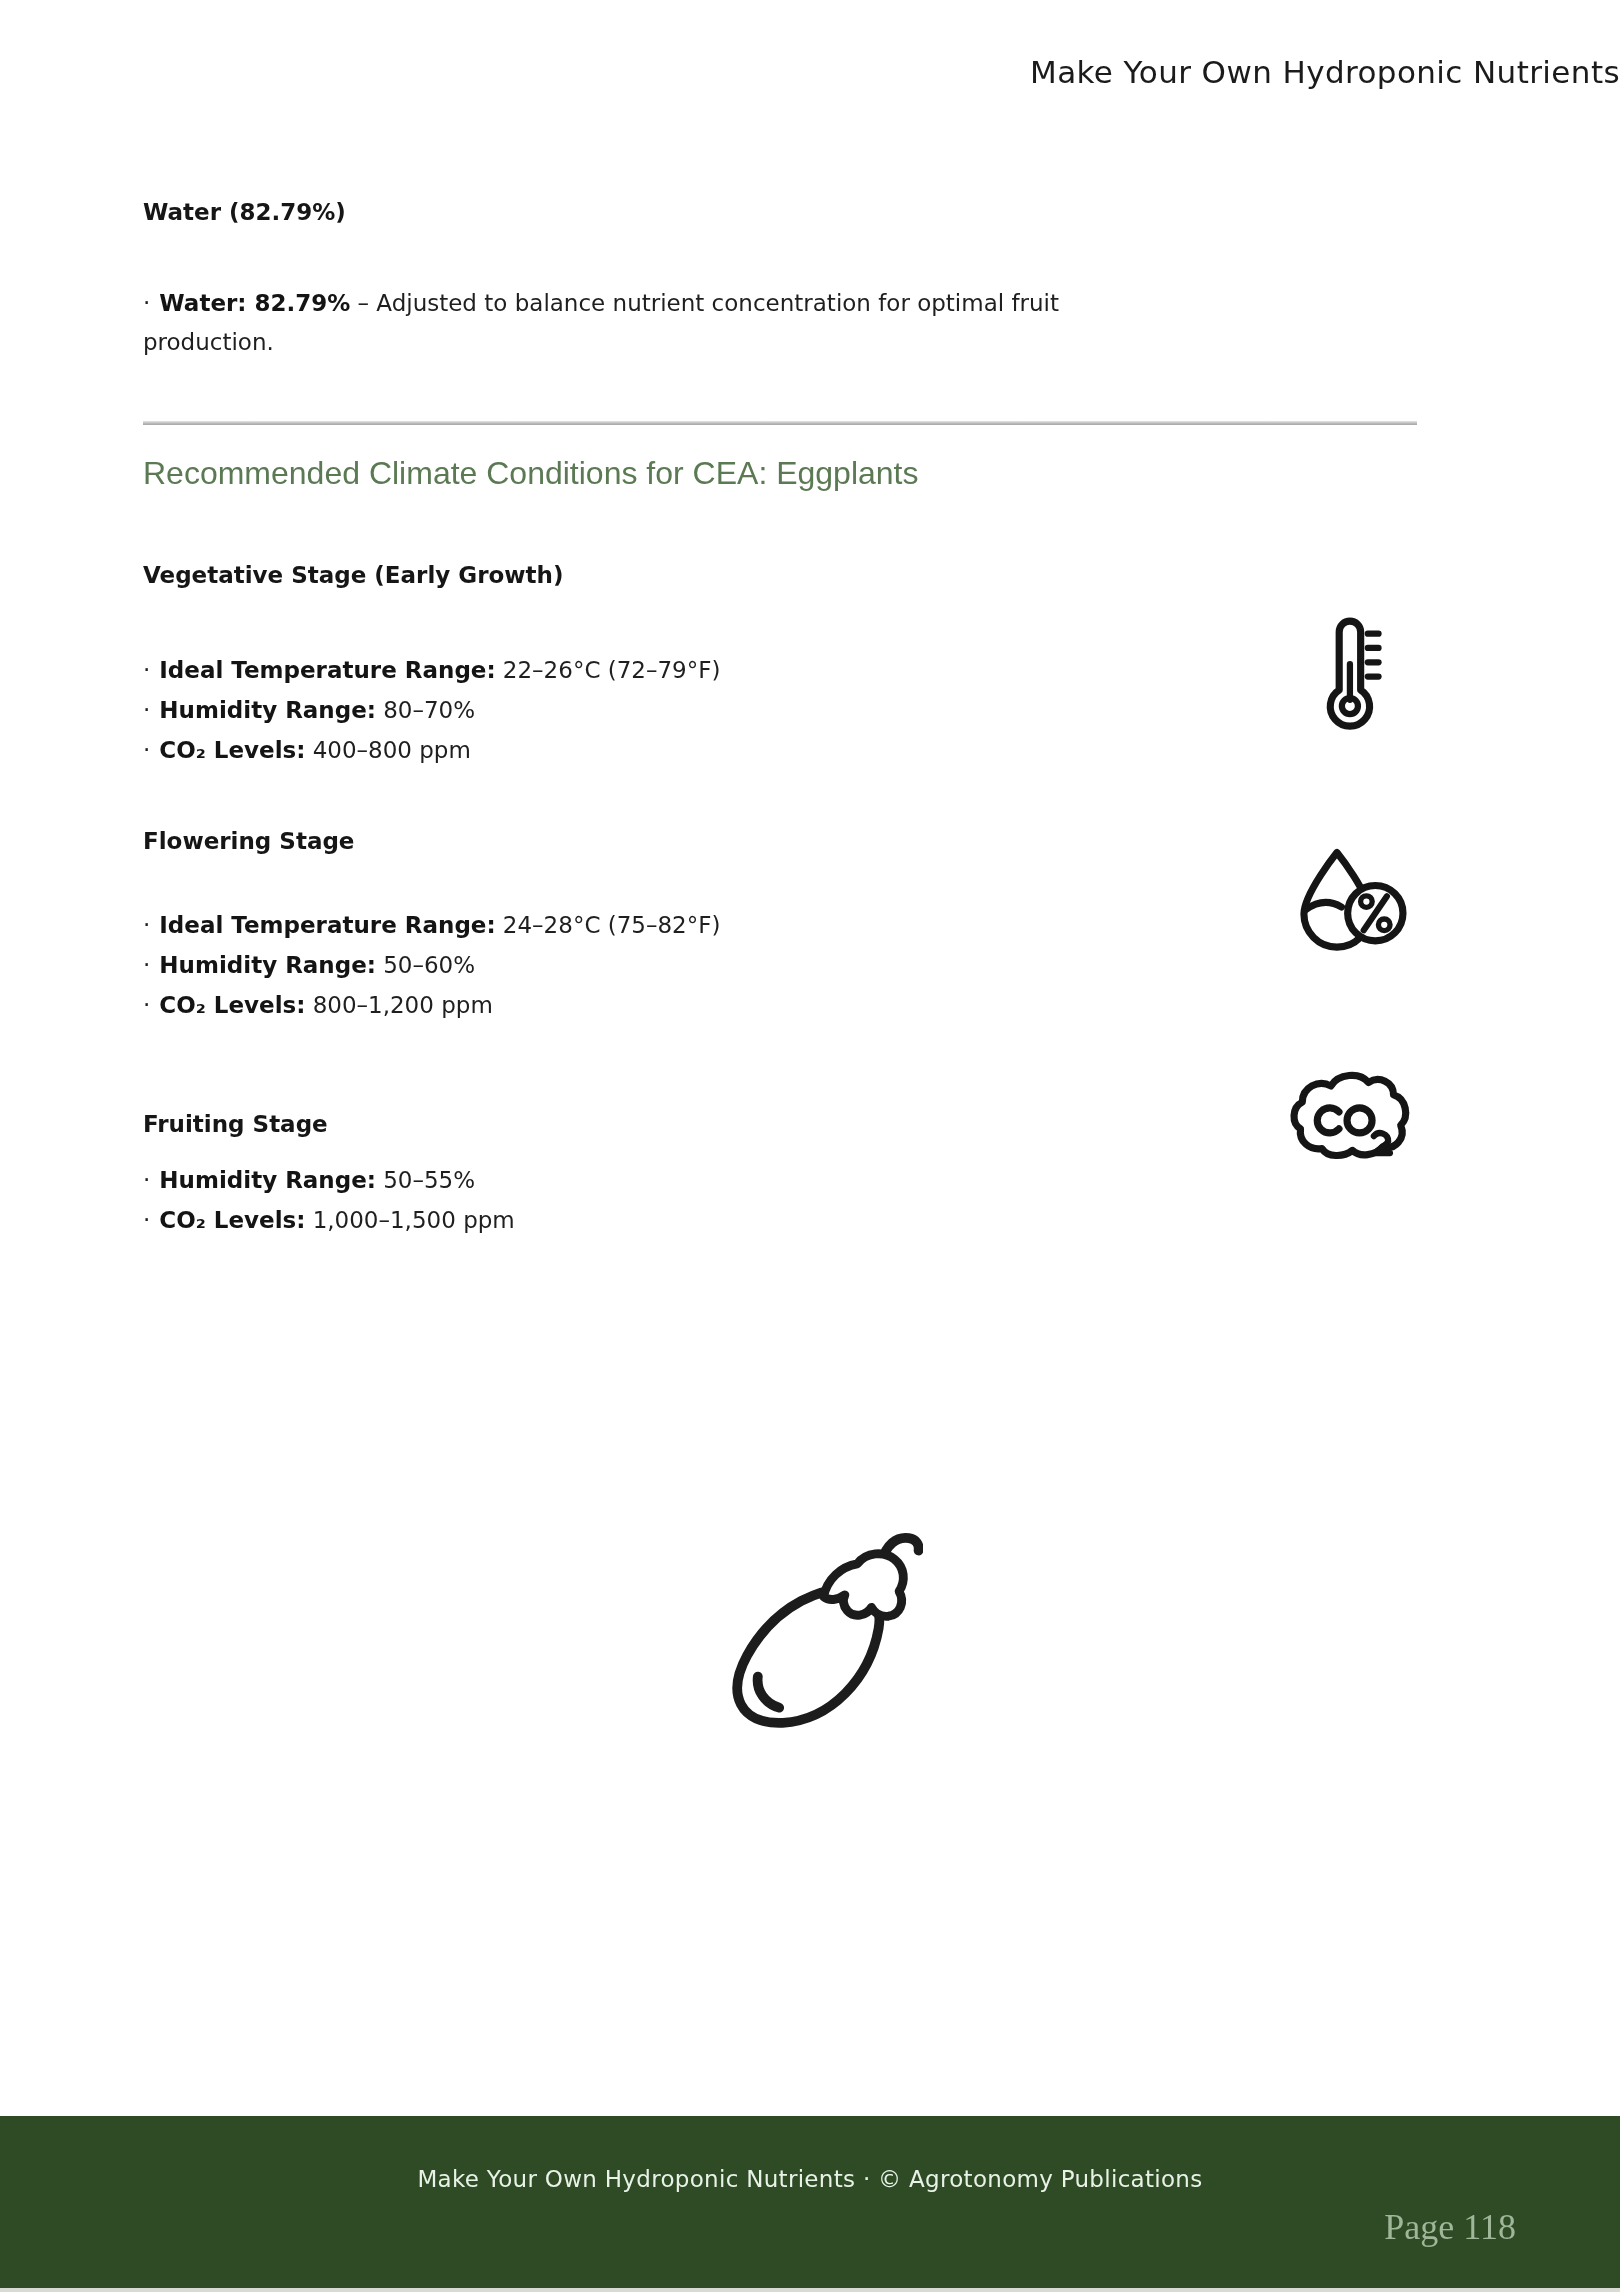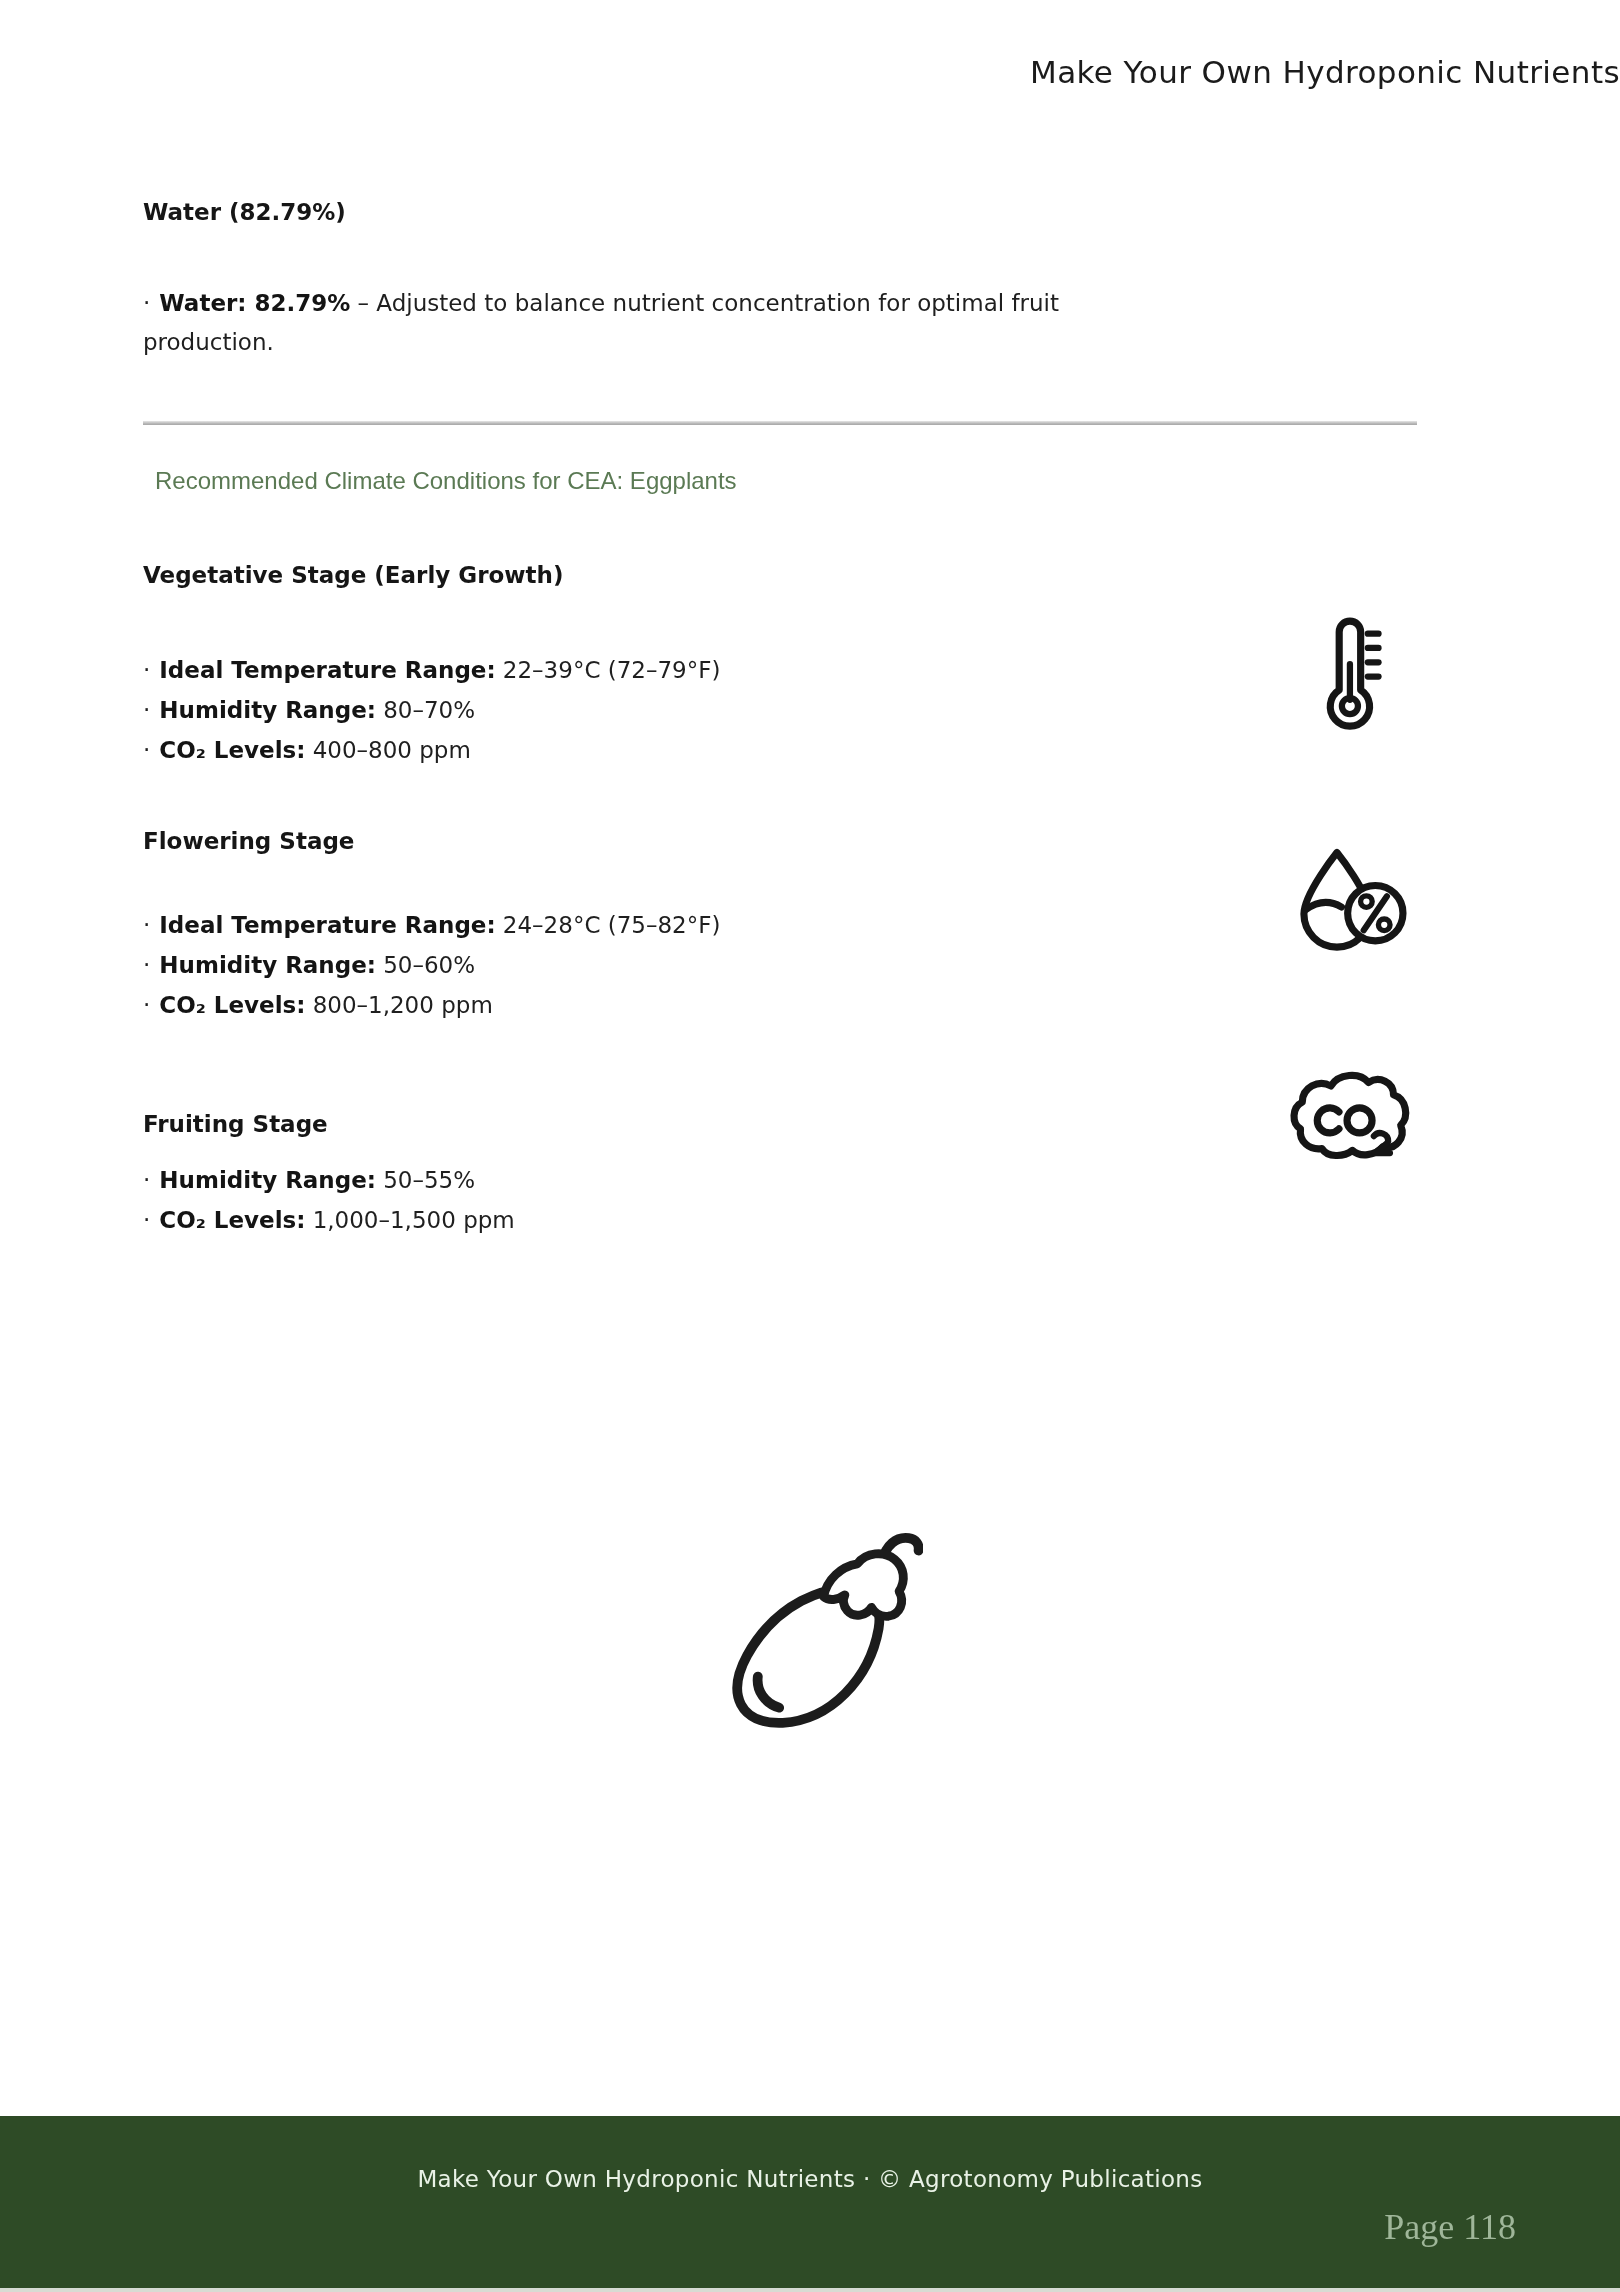--- a/index.html
+++ b/index.html
@@ -32,23 +32,23 @@
     font-size:23px;line-height:39px;color:#1f1f1f;
   }
   .bullet-dot{display:inline-block;margin-right:9px;}
   .bold{font-weight:700;color:#141414;}
   .rest{margin-left:7.2px;text-align:right;}
   .divider{
     position:absolute;left:143px;top:421px;width:1274px;height:3.6px;border:0;margin:0;
     background:linear-gradient(180deg,#e6e6e6 0%,var(--divider) 60%,#a6a6a6 100%);
   }
   .green-heading{
-    position:absolute;left:143px;top:455px;margin:12px;
+    position:absolute;left:143px;top:455px;margin:0;
     font-family:"Liberation Sans","DejaVu Sans",sans-serif;
-    font-size:24px;font-weight:400;color:var(--heading-green);
+    font-size:32px;font-weight:400;color:var(--heading-green);
   }
   .stage-heading{position:absolute;left:143px;margin:0;font-size:23px;font-weight:700;color:#161616;}
   .stage-heading.s0{top:562px;}
   .stage-heading.s1{top:828px;}
   .stage-heading.s2{top:1083px;margin-top:28px;}
   ul.bullets{
     position:absolute;left:143px;margin:0;padding:0;list-style:none;
     font-size:23px;line-height:40px;color:#1f1f1f;
   }
   ul.bullets.s0{top:650px;}
@@ -90,21 +90,21 @@
     <div><span class="bullet-dot">·</span><span class="bold">Water: 82.79%</span><span class="rest">– Adjusted to balance nutrient concentration for optimal fruit</span></div>
     <div>production.</div>
   </div>
 
   <hr class="divider">
 
   <h2 class="green-heading">Recommended Climate Conditions for CEA: Eggplants</h2>
 
   <h3 class="stage-heading s0">Vegetative Stage (Early Growth)</h3>
   <ul class="bullets s0">
-    <li><span class="bullet-dot">·</span><span class="bold">Ideal Temperature Range:</span><span class="value">22–39°C (72–79°F)</span></li>
+    <li><span class="bullet-dot">·</span><span class="bold">Ideal Temperature Range:</span><span class="value">22–26°C (72–79°F)</span></li>
     <li><span class="bullet-dot">·</span><span class="bold">Humidity Range:</span><span class="value">80–70%</span></li>
     <li><span class="bullet-dot">·</span><span class="bold">CO₂ Levels:</span><span class="value">400–800 ppm</span></li>
   </ul>
 
   <h3 class="stage-heading s1">Flowering Stage</h3>
   <ul class="bullets s1">
     <li><span class="bullet-dot">·</span><span class="bold">Ideal Temperature Range:</span><span class="value">24–28°C (75–82°F)</span></li>
     <li><span class="bullet-dot">·</span><span class="bold">Humidity Range:</span><span class="value">50–60%</span></li>
     <li><span class="bullet-dot">·</span><span class="bold">CO₂ Levels:</span><span class="value">800–1,200 ppm</span></li>
   </ul>

